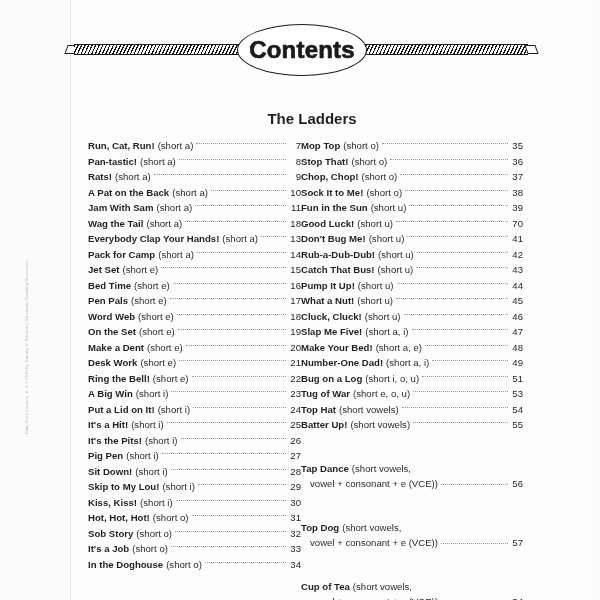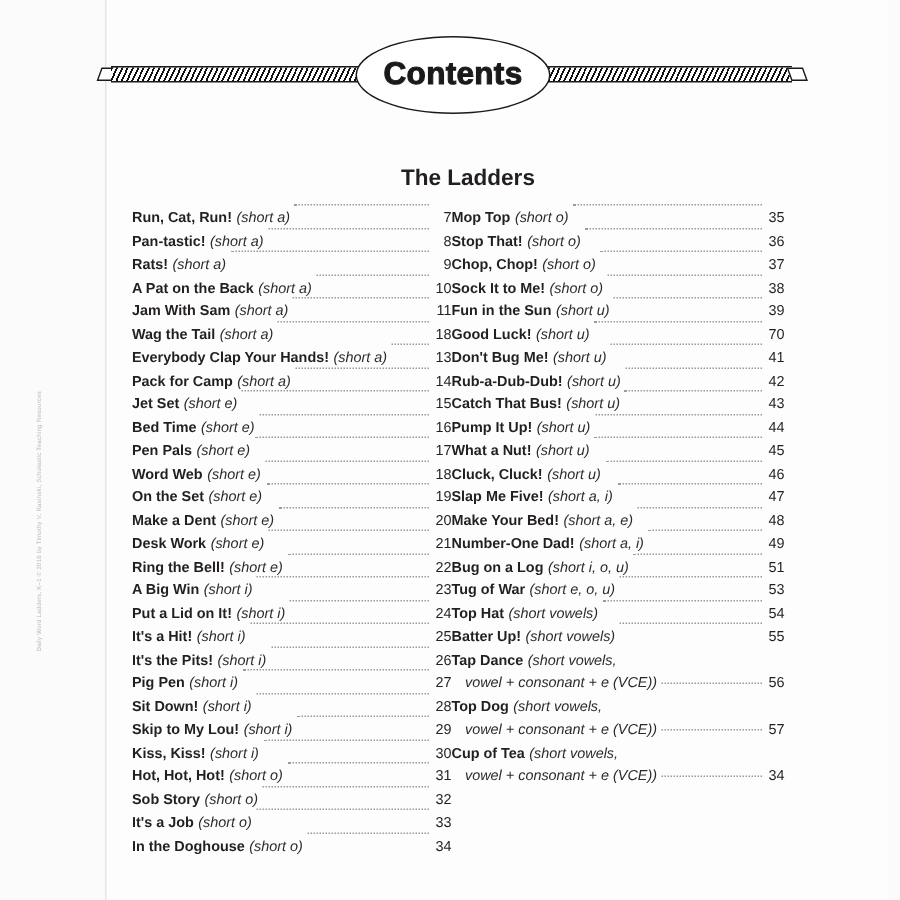--- a/index.html
+++ b/index.html
@@ -77,21 +77,21 @@
     width: 128px;
     height: 50px;
     border: 1.4px solid #1a1a1a;
     border-radius: 50% / 50%;
     background: #ffffff;
     display: flex;
     align-items: center;
     justify-content: center;
   }
   .oval-title {
-    font-size: 21px;
+    font-size: 24px;
     font-weight: bold;
     letter-spacing: 0.2px;
     color: #1a1a1a;
     -webkit-text-stroke: 0.7px #1a1a1a;
   }
 
   
   .welcome-row {
     position: absolute;
     left: 186px;
@@ -126,32 +126,31 @@
   }
   .col {
     display: flex;
     flex-direction: column;
   }
   .col.left  { margin-left: 88px; width: 213px; }
   .col.right { margin-left: 0px;  width: 222px; }
 
   .entry {
     display: flex;
-    align-items: flex-start;
+    align-items: center;
     font-size: 9.6px;
     line-height: 15.5px;
     color: #231f20;
     white-space: nowrap;
   }
   .entry .title {
     font-weight: bold;
     margin-right: 3px;
   }
   .entry .vowel {
-    font-style: italic;
     color: #2b2b2b;
   }
   .leader {
     flex: 1 1 auto;
     min-width: 6px;
     margin: 0 3px;
     position: relative;
     top: -2px;
     border-bottom: 1.1px dotted #9a9a9a;
     height: 0;
@@ -165,20 +164,21 @@
   }
 
   
   .entry.two-line {
     display: block;
     white-space: normal;
     line-height: 15.5px;
   }
   .entry.two-line .line1 {
     display: block;
+    margin-top: 28px;
   }
   .entry.two-line .line2 {
     display: flex;
     align-items: baseline;
     padding-left: 9px;
   }
 
   
   .spine-credit {
     position: absolute;

